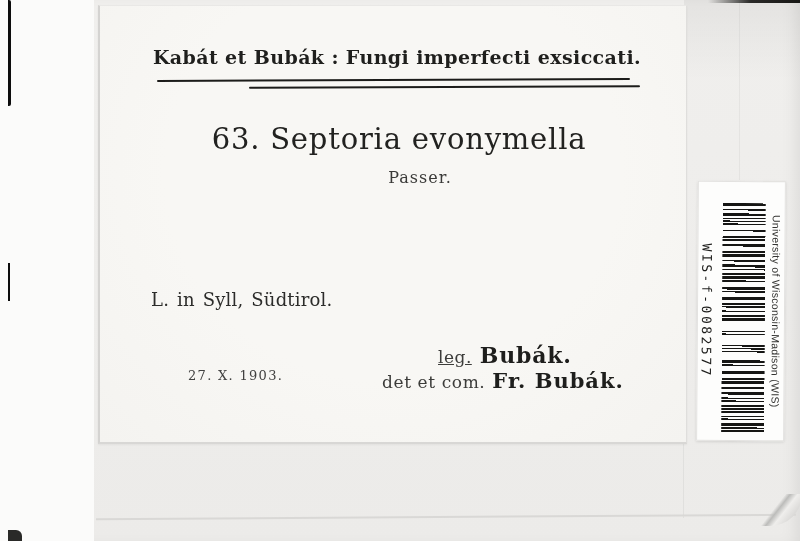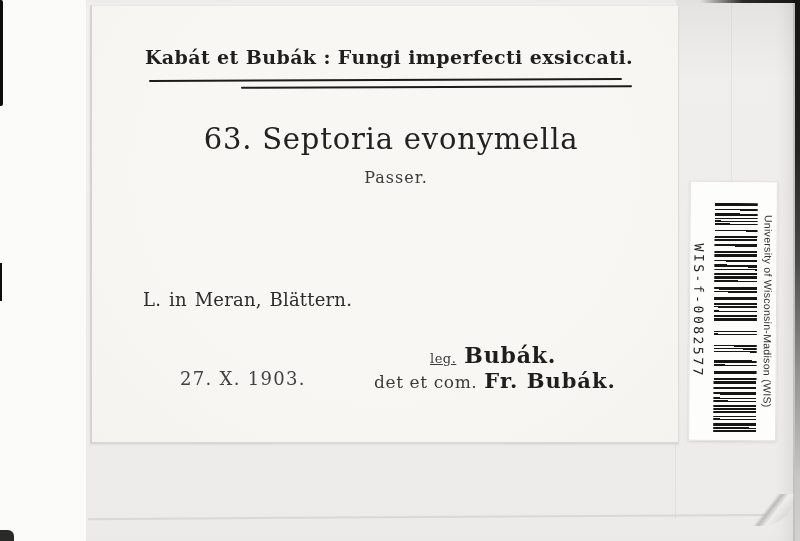--- a/index.html
+++ b/index.html
@@ -2,21 +2,21 @@
 <html><head>
 <meta charset="utf-8">
 <style>
   html,body{margin:0;padding:0;}
   body{
     width:800px;height:541px;overflow:hidden;
     background:#fbfbfa;
     font-family:"DejaVu Serif", serif;
     position:relative;
   }
-  .scene{position:absolute;inset:0;}
+  .scene{position:absolute;inset:0;margin-left:8px;}
 
   
   .edge-mark{position:absolute;background:#0d0d0d;}
   .edge-mark.m1{left:0;top:6;width:3px;height:106px;border-radius:0 2px 2px 0;}
   .edge-mark.m2{left:0;top:263px;width:2px;height:38px;}
   .edge-mark.m3{left:0;top:530px;width:14px;height:11px;border-radius:0 6px 0 0;background:#2a2a28;}
 
   
   .sheet{
     position:absolute;left:86px;top:0;width:709px;height:541px;
@@ -66,36 +66,36 @@
   .rule2{left:149px;top:80px;width:391px;transform:rotate(-0.2deg);}
 
   .species-line{
     position:absolute;left:0;top:116px;width:100%;text-align:center;text-indent:12px;
     font-size:29px;font-weight:normal;letter-spacing:0.8px;color:#222220;
     white-space:nowrap;
   }
   .species-line .sp-number{margin-right:10px;}
   .author-line{
     position:absolute;left:0;top:162px;width:100%;text-align:center;text-indent:22px;
-    font-size:16px;letter-spacing:1px;color:#39393б;color:#3a3a38;
+    font-size:16px;letter-spacing:1px;color:#39393б;color:#3a3a38;padding-left:16px;
   }
 
   .citation{position:absolute;left:51px;top:195px;width:500px;
     font-size:18px;line-height:22px;letter-spacing:0.2px;word-spacing:2px;color:#2c2c2a;}
   .p-line{width:100%;text-align:justify;text-align-last:justify;white-space:nowrap;text-align:justify;}
   .p-line.justified{text-align:justify;text-align-last:justify;white-space:normal;}
   .p-line.plain{text-align:left;text-align-last:left;white-space:nowrap;}
   .p-line.indent{padding-left:38px;box-sizing:border-box;}
   .habitat{position:absolute;left:51px;top:283px;width:500px;
     font-size:18px;line-height:22px;letter-spacing:0.2px;word-spacing:2px;color:#2c2c2a;}
 
   .collector-line{position:absolute;left:338px;top:336px;white-space:nowrap;color:#2d2d2b;}
-  .collector-line .prefix{font-size:13px;letter-spacing:0.5px;color:#3c3c3a;text-decoration:underline;}
+  .collector-line .prefix{font-size:17px;letter-spacing:0.5px;color:#3c3c3a;text-decoration:underline;}
   .collector-line .name{font-size:22px;font-weight:bold;letter-spacing:0.8px;margin-left:8px;color:#1e1e1c;}
-  .date-line{position:absolute;left:88px;top:362px;font-size:18px;letter-spacing:1.3px;color:#414140;white-space:nowrap;}
+  .date-line{position:absolute;left:88px;top:362px;font-size:13px;letter-spacing:1.3px;color:#414140;white-space:nowrap;}
   .determiner-line{position:absolute;left:282px;top:362px;white-space:nowrap;color:#2d2d2b;}
   .determiner-line .prefix{font-size:17px;letter-spacing:0.6px;color:#3c3c3a;}
   .determiner-line .name{font-size:21px;font-weight:bold;letter-spacing:1px;margin-left:7px;color:#1e1e1c;}
 
   
   .sticker{
     position:absolute;left:689px;top:181px;width:88px;height:260px;
     background:#fdfdfc;
     border:1px solid #e3e2e0;box-sizing:border-box;
     box-shadow:0 1px 3px rgba(0,0,0,0.12);
@@ -142,21 +142,21 @@
     <div class="rule rule1"></div>
     <div class="rule rule2"></div>
 
     <div class="species-line">
       <span class="sp-number">63.</span><span>Septoria evonymella</span>
     </div>
     <div class="author-line">Passer.</div>
 
 
     <div class="habitat">
-      <div class="p-line plain">L. in Meran, Blättern.</div>
+      <div class="p-line plain">L. in Syll, Südtirol.</div>
     </div>
 
     <div class="collector-line">
       <span class="prefix">leg.</span><span class="name">Bubák.</span>
     </div>
     <div class="date-line">27. X. 1903.</div>
     <div class="determiner-line">
       <span class="prefix">det et com.</span><span class="name">Fr. Bubák.</span>
     </div>
   </div>

